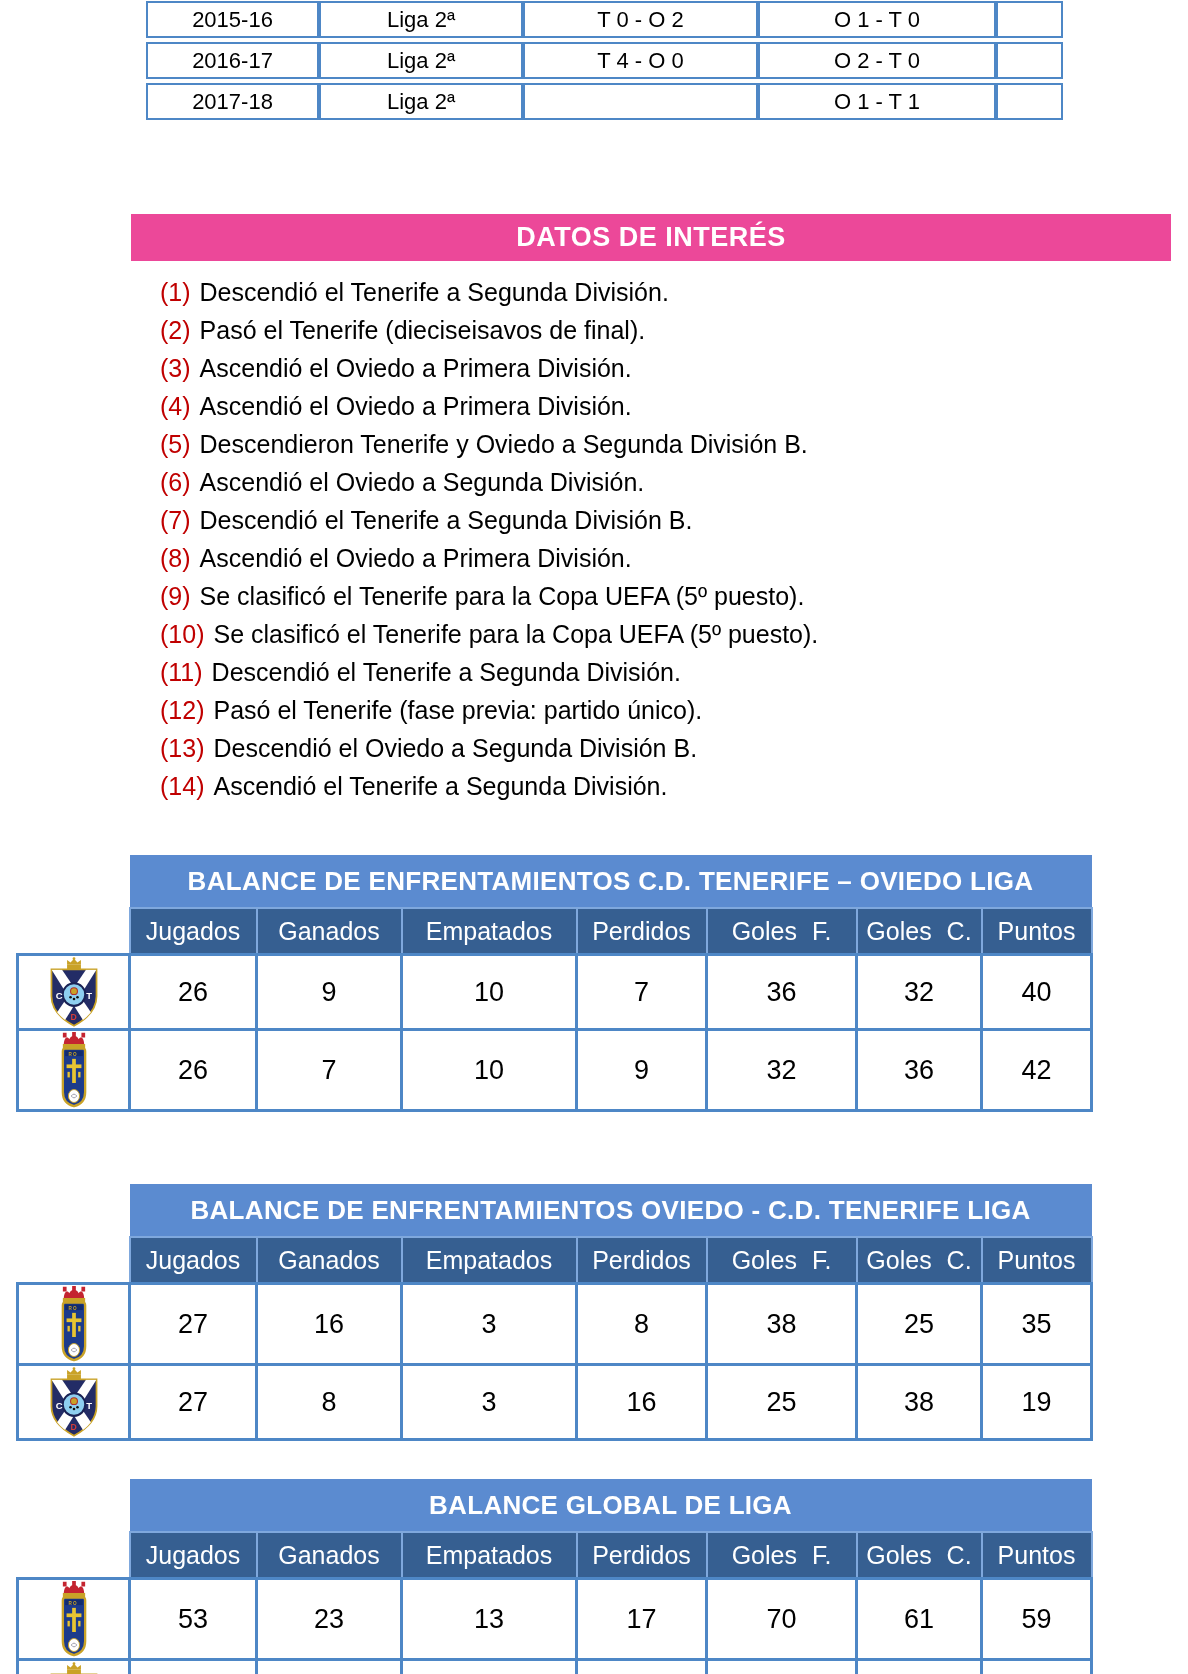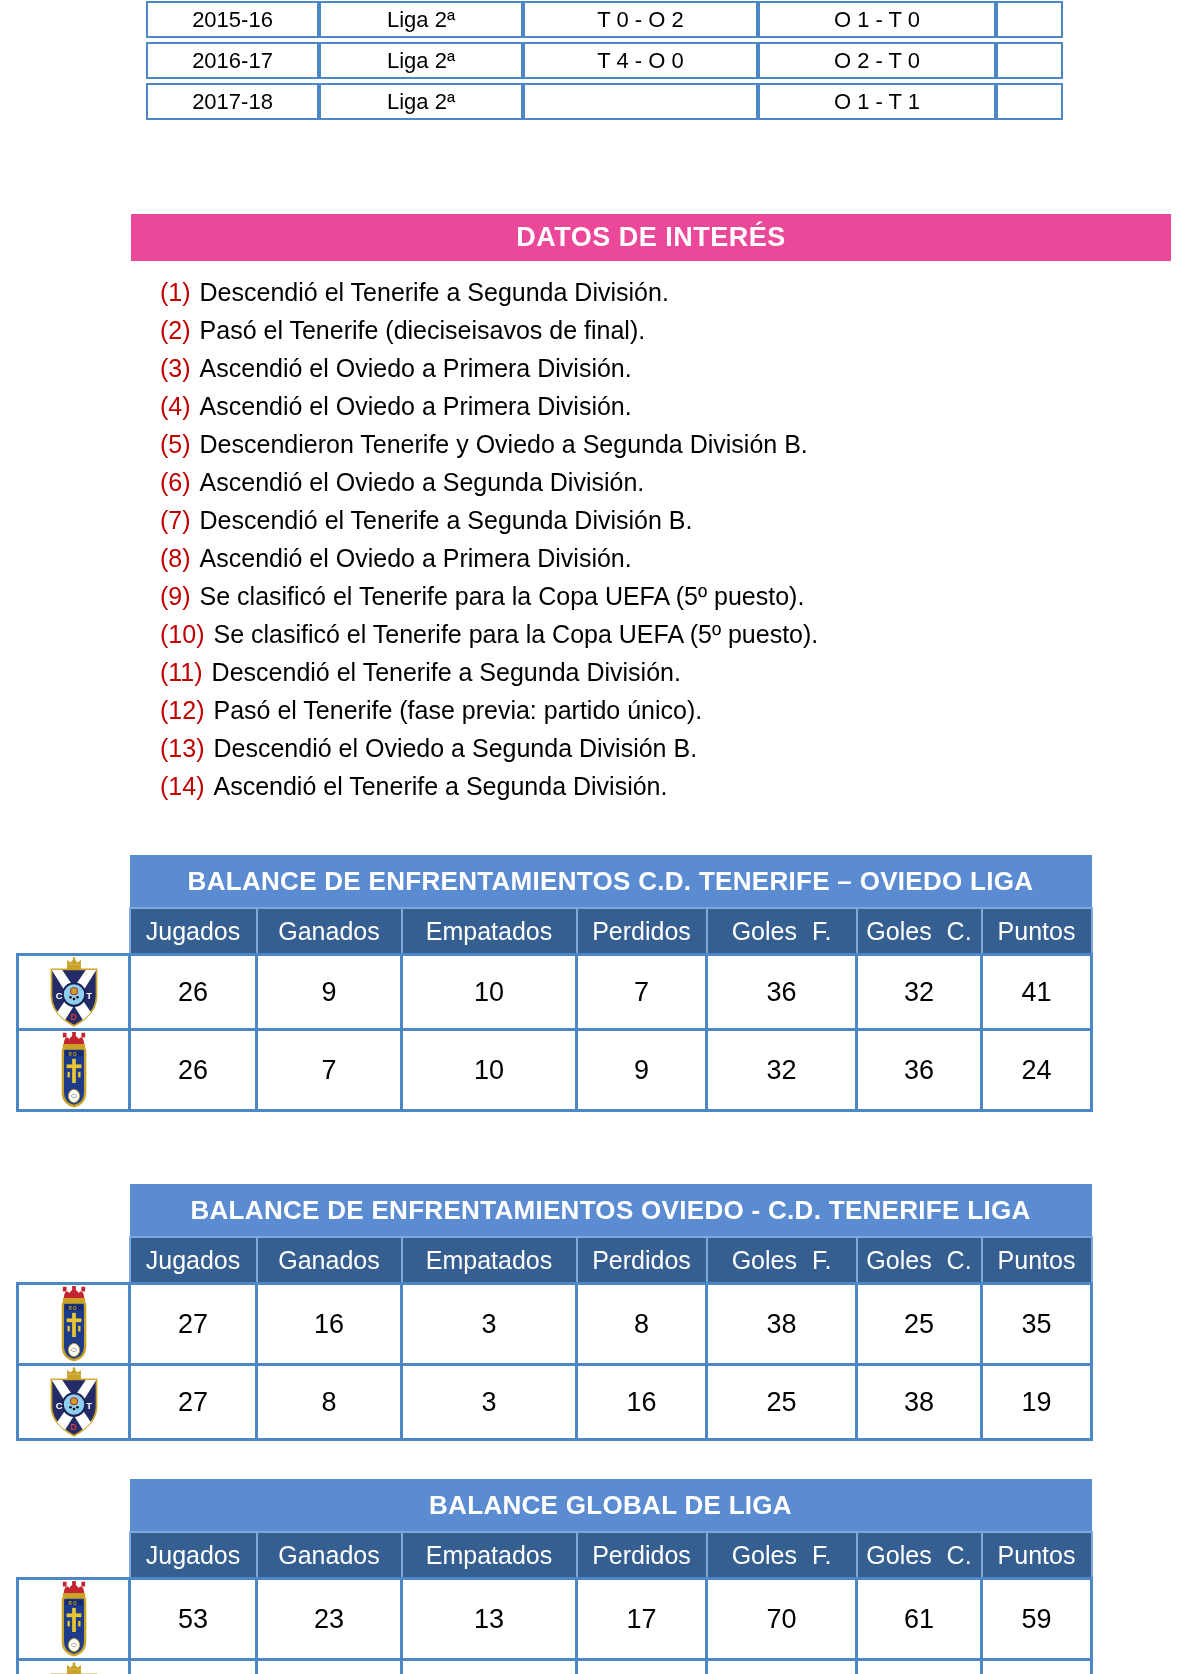--- a/index.html
+++ b/index.html
@@ -186,33 +186,33 @@
     <tr>
         <td class="cell-crest"><svg class="crest-ten">
               <use href="#sym-tenerife"></use>
             </svg></td>
         <td class="cell-val">26</td>
         <td class="cell-val">9</td>
         <td class="cell-val">10</td>
         <td class="cell-val">7</td>
         <td class="cell-val">36</td>
         <td class="cell-val">32</td>
-        <td class="cell-val">41</td>
+        <td class="cell-val">40</td>
         </tr>
     <tr>
         <td class="cell-crest"><svg class="crest-ovi">
               <use href="#sym-oviedo"></use>
             </svg></td>
         <td class="cell-val">26</td>
         <td class="cell-val">7</td>
         <td class="cell-val">10</td>
         <td class="cell-val">9</td>
         <td class="cell-val">32</td>
         <td class="cell-val">36</td>
-        <td class="cell-val">24</td>
+        <td class="cell-val">42</td>
         </tr>
   </tbody>
     </table>
 
   <table class="btable mt2">
     <colgroup>
         <col style="width:112px">
         <col style="width:127px">
         <col style="width:145px">
         <col style="width:175px">

